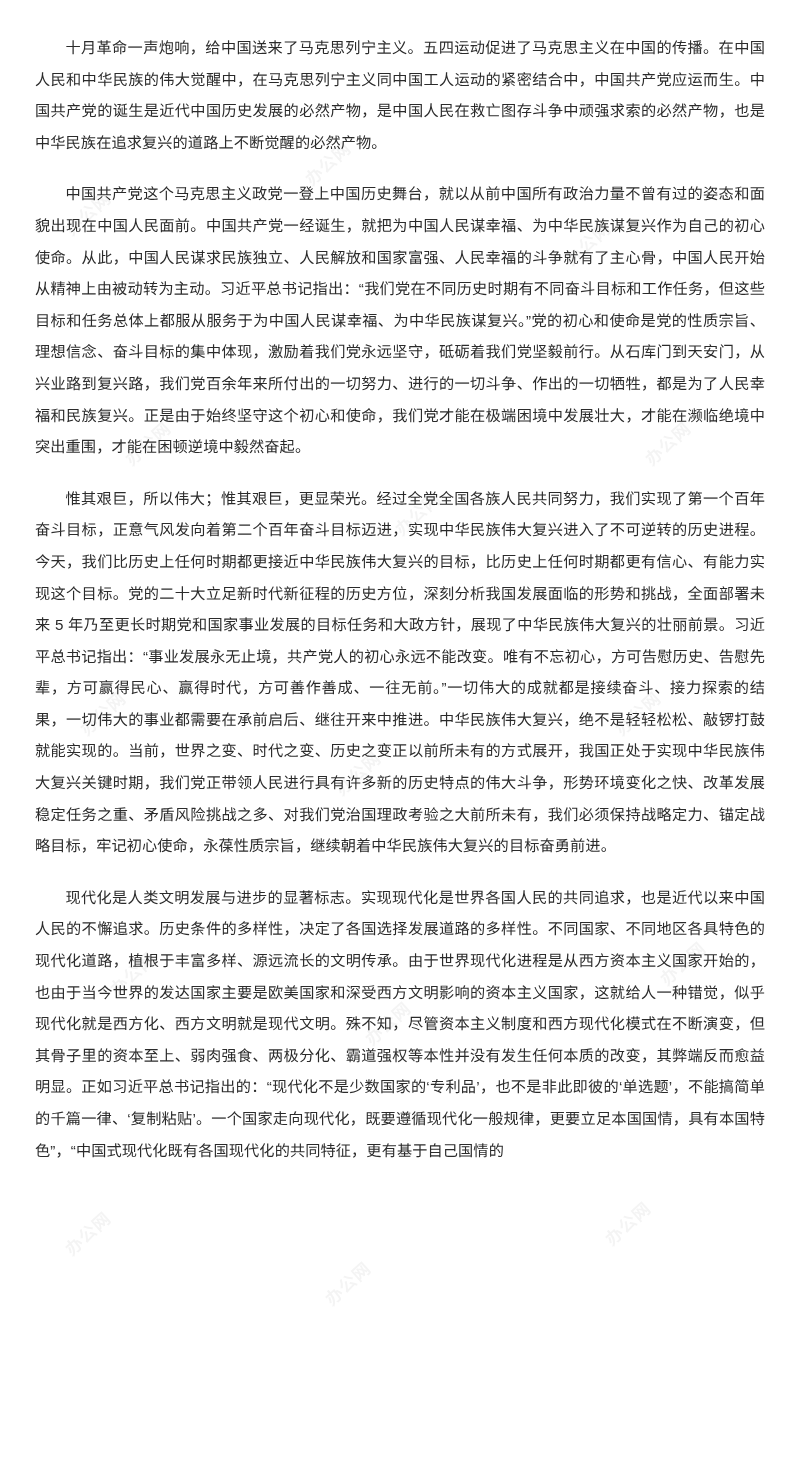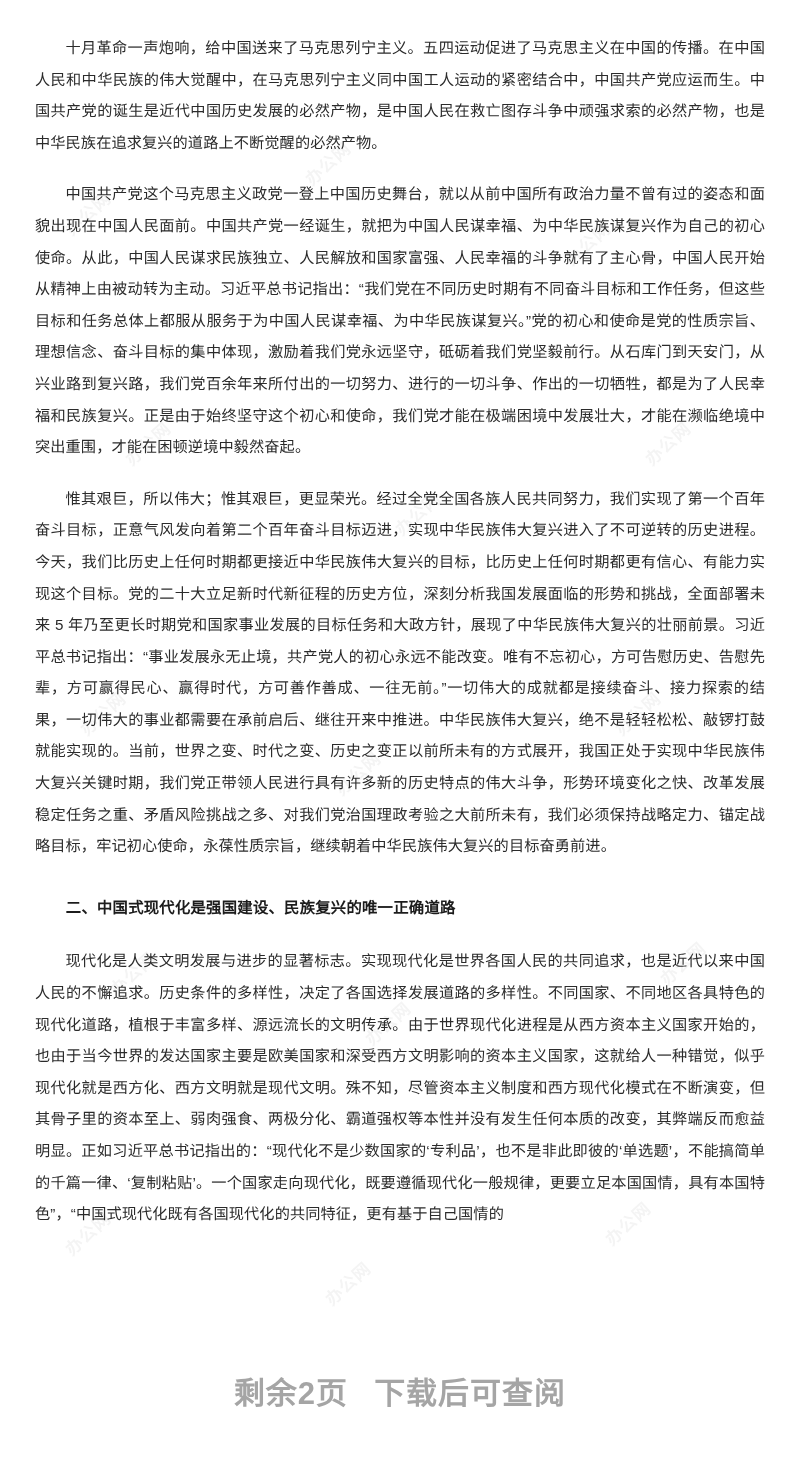--- a/index.html
+++ b/index.html
@@ -113,22 +113,18 @@
     <div class="watermark" style="left:60px;  top:1220px;">办公网</div>
     <div class="watermark" style="left:320px; top:1270px;">办公网</div>
     <div class="watermark" style="left:600px; top:1210px;">办公网</div>
   </div>
 
   <div class="doc-body">
 
     <p class="para">十月革命一声炮响，给中国送来了马克思列宁主义。五四运动促进了马克思主义在中国的传播。在中国人民和中华民族的伟大觉醒中，在马克思列宁主义同中国工人运动的紧密结合中，中国共产党应运而生。中国共产党的诞生是近代中国历史发展的必然产物，是中国人民在救亡图存斗争中顽强求索的必然产物，也是中华民族在追求复兴的道路上不断觉醒的必然产物。</p>
     <p class="para">中国共产党这个马克思主义政党一登上中国历史舞台，就以从前中国所有政治力量不曾有过的姿态和面貌出现在中国人民面前。中国共产党一经诞生，就把为中国人民谋幸福、为中华民族谋复兴作为自己的初心使命。从此，中国人民谋求民族独立、人民解放和国家富强、人民幸福的斗争就有了主心骨，中国人民开始从精神上由被动转为主动。习近平总书记指出：“我们党在不同历史时期有不同奋斗目标和工作任务，但这些目标和任务总体上都服从服务于为中国人民谋幸福、为中华民族谋复兴。”党的初心和使命是党的性质宗旨、理想信念、奋斗目标的集中体现，激励着我们党永远坚守，砥砺着我们党坚毅前行。从石库门到天安门，从兴业路到复兴路，我们党百余年来所付出的一切努力、进行的一切斗争、作出的一切牺牲，都是为了人民幸福和民族复兴。正是由于始终坚守这个初心和使命，我们党才能在极端困境中发展壮大，才能在濒临绝境中突出重围，才能在困顿逆境中毅然奋起。</p>
     <p class="para">惟其艰巨，所以伟大；惟其艰巨，更显荣光。经过全党全国各族人民共同努力，我们实现了第一个百年奋斗目标，正意气风发向着第二个百年奋斗目标迈进，实现中华民族伟大复兴进入了不可逆转的历史进程。今天，我们比历史上任何时期都更接近中华民族伟大复兴的目标，比历史上任何时期都更有信心、有能力实现这个目标。党的二十大立足新时代新征程的历史方位，深刻分析我国发展面临的形势和挑战，全面部署未来 5 年乃至更长时期党和国家事业发展的目标任务和大政方针，展现了中华民族伟大复兴的壮丽前景。习近平总书记指出：“事业发展永无止境，共产党人的初心永远不能改变。唯有不忘初心，方可告慰历史、告慰先辈，方可赢得民心、赢得时代，方可善作善成、一往无前。”一切伟大的成就都是接续奋斗、接力探索的结果，一切伟大的事业都需要在承前启后、继往开来中推进。中华民族伟大复兴，绝不是轻轻松松、敲锣打鼓就能实现的。当前，世界之变、时代之变、历史之变正以前所未有的方式展开，我国正处于实现中华民族伟大复兴关键时期，我们党正带领人民进行具有许多新的历史特点的伟大斗争，形势环境变化之快、改革发展稳定任务之重、矛盾风险挑战之多、对我们党治国理政考验之大前所未有，我们必须保持战略定力、锚定战略目标，牢记初心使命，永葆性质宗旨，继续朝着中华民族伟大复兴的目标奋勇前进。</p>
-    <h2 class="section-heading">二、中国式现代化是强国建设、民族复兴的唯一正确道路</h2>
     <p class="para">现代化是人类文明发展与进步的显著标志。实现现代化是世界各国人民的共同追求，也是近代以来中国人民的不懈追求。历史条件的多样性，决定了各国选择发展道路的多样性。不同国家、不同地区各具特色的现代化道路，植根于丰富多样、源远流长的文明传承。由于世界现代化进程是从西方资本主义国家开始的，也由于当今世界的发达国家主要是欧美国家和深受西方文明影响的资本主义国家，这就给人一种错觉，似乎现代化就是西方化、西方文明就是现代文明。殊不知，尽管资本主义制度和西方现代化模式在不断演变，但其骨子里的资本至上、弱肉强食、两极分化、霸道强权等本性并没有发生任何本质的改变，其弊端反而愈益明显。正如习近平总书记指出的：“现代化不是少数国家的‘专利品’，也不是非此即彼的‘单选题’，不能搞简单的千篇一律、‘复制粘贴’。一个国家走向现代化，既要遵循现代化一般规律，更要立足本国国情，具有本国特色”，“中国式现代化既有各国现代化的共同特征，更有基于自己国情的</p>
 
   </div>
 
-  <div class="page-footer">
-    <div class="footer-notice"><span>剩余2页</span><span class="gap"></span><span>下载后可查阅</span></div>
-  </div>
 
 </div>
 
 </body></html>

